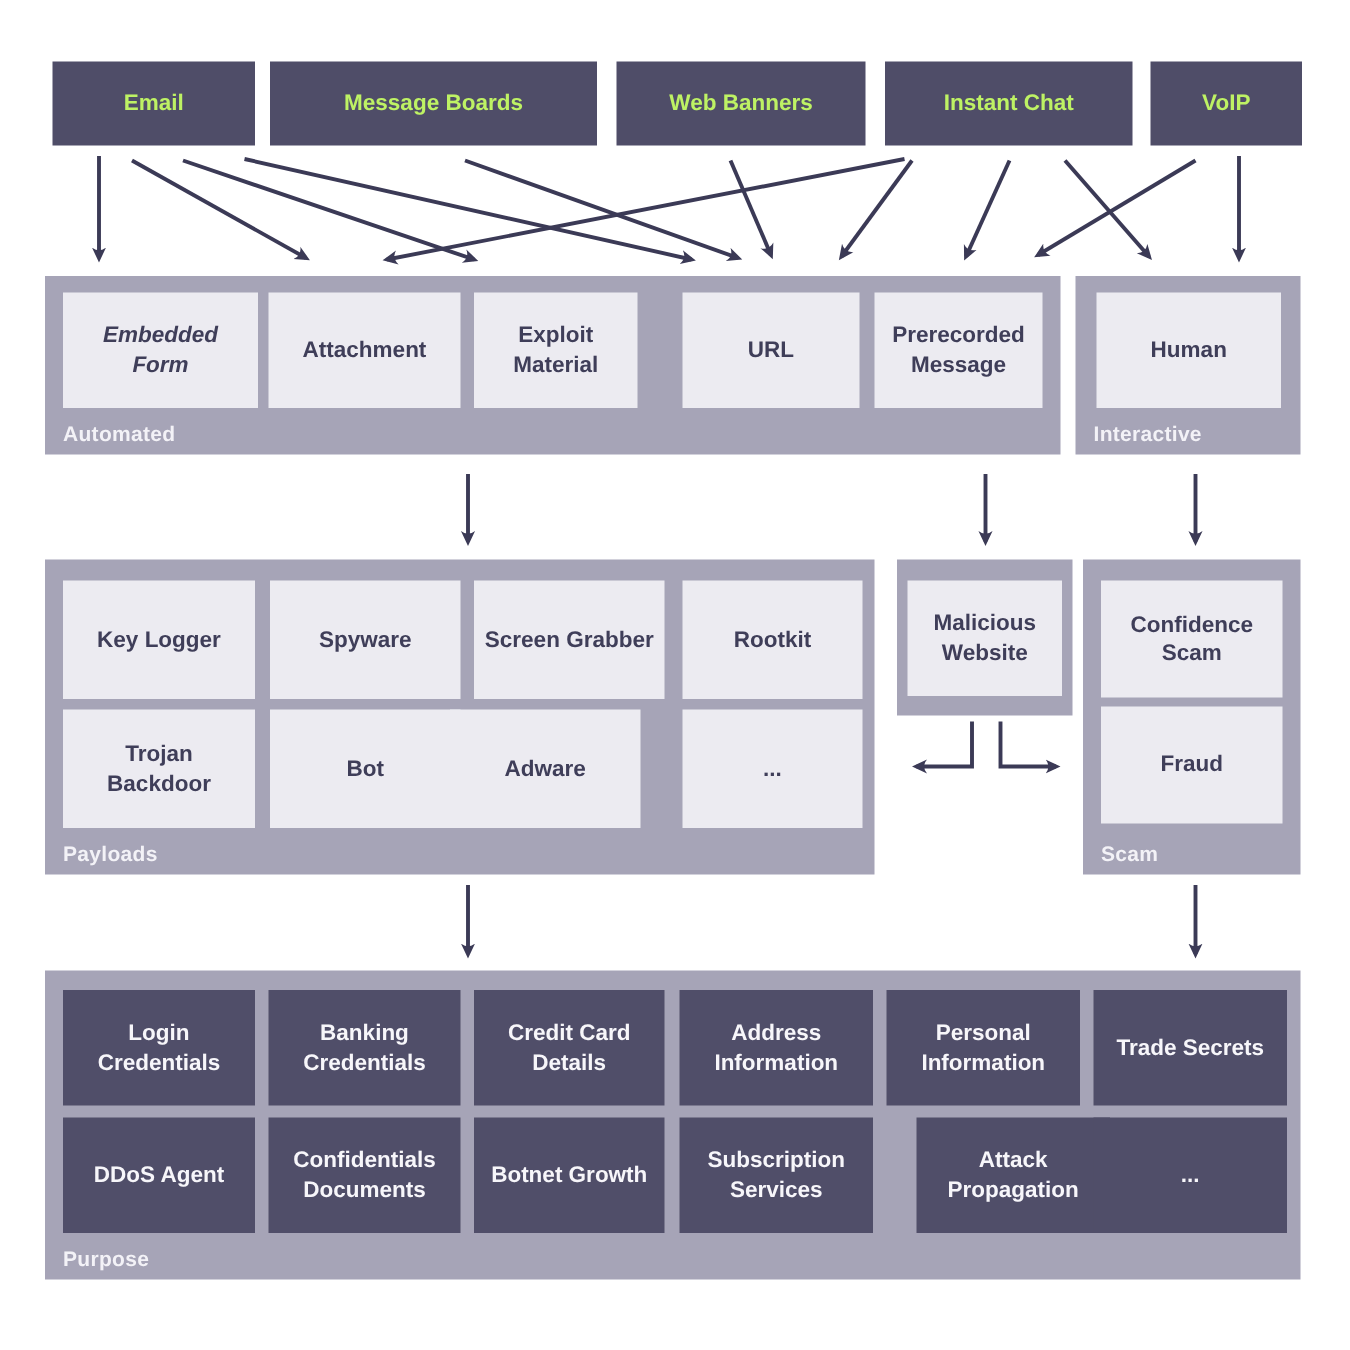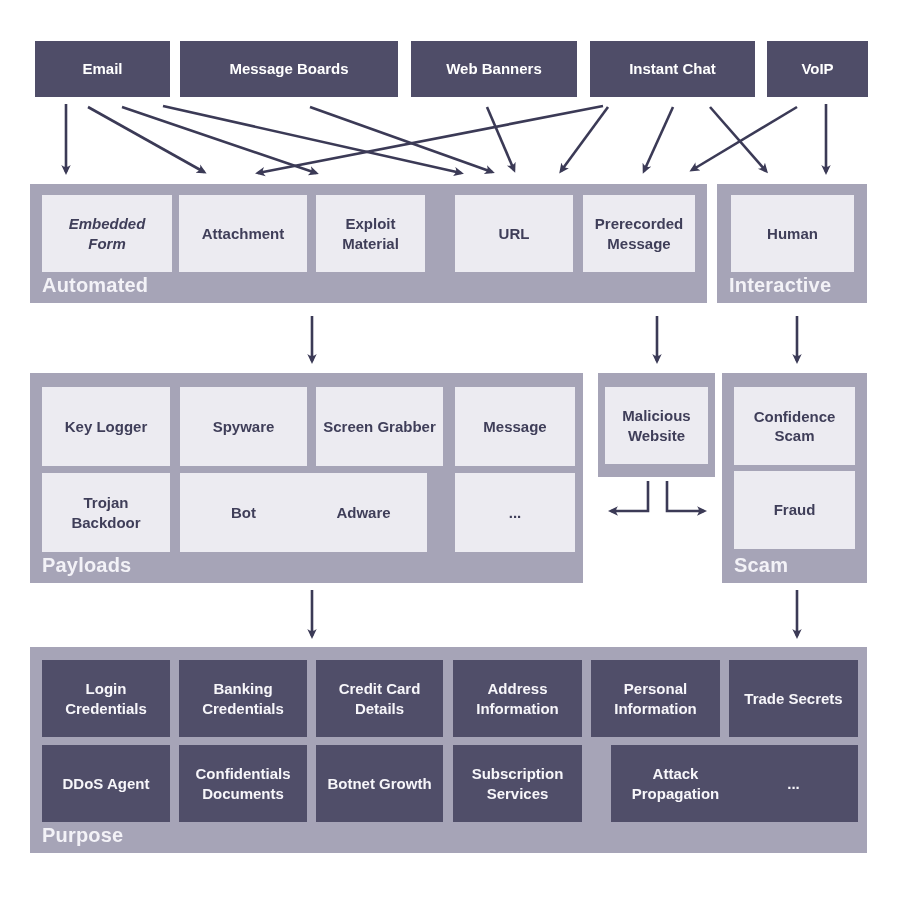--- a/index.html
+++ b/index.html
@@ -2,28 +2,28 @@
 <html><head>
 <meta charset="utf-8">
 <style>
   html,body{margin:0;padding:0;background:#ffffff;}
   #canvas{
     position:relative;width:900px;height:900px;background:#ffffff;
     font-family:"Liberation Sans","DejaVu Sans",sans-serif;
     overflow:hidden;
   }
   .srcbox{
-    position:absolute;height:56px;background:#4f4d68;color:#ffffff;
+    position:absolute;height:56px;background:#4f4d68;color:#bef264;
     display:flex;align-items:center;justify-content:center;text-align:center;
     font-weight:bold;font-size:15px;line-height:1.25;
   }
   .group{position:absolute;background:#a6a4b7;}
   .grouplabel{
     position:absolute;left:12px;bottom:6px;color:#f3f2f7;
-    font-weight:bold;font-size:20px;letter-spacing:0.2px;
+    font-weight:bold;font-size:14px;letter-spacing:0.2px;
   }
   .litebox{
     position:absolute;background:#ecebf1;color:#3f3e59;
     display:flex;align-items:center;justify-content:center;text-align:center;
     font-weight:bold;font-size:15px;line-height:1.3;padding:0 6px;box-sizing:border-box;
   }
   .darkbox{
     position:absolute;background:#504e69;color:#f7f6fa;
     display:flex;align-items:center;justify-content:center;text-align:center;
     font-weight:bold;font-size:15px;line-height:1.3;padding:0 6px;box-sizing:border-box;
@@ -82,21 +82,21 @@
     <div class="litebox" style="left:12px;top:14px;width:128px;height:79px;">
         <span>Key Logger</span>
       </div>
     <div class="litebox" style="left:150px;top:14px;width:127px;height:79px;">
         <span>Spyware</span>
       </div>
     <div class="litebox" style="left:286px;top:14px;width:127px;height:79px;">
         <span>Screen Grabber</span>
       </div>
     <div class="litebox" style="left:425px;top:14px;width:120px;height:79px;">
-        <span>Message</span>
+        <span>Rootkit</span>
       </div>
     <div class="litebox" style="left:12px;top:100px;width:128px;height:79px;">
         <span>Trojan Backdoor</span>
       </div>
     <div class="litebox" style="left:150px;top:100px;width:127px;height:79px;">
         <span>Bot</span>
       </div>
     <div class="litebox" style="left:270px;top:100px;width:127px;height:79px;">
         <span>Adware</span>
       </div>

